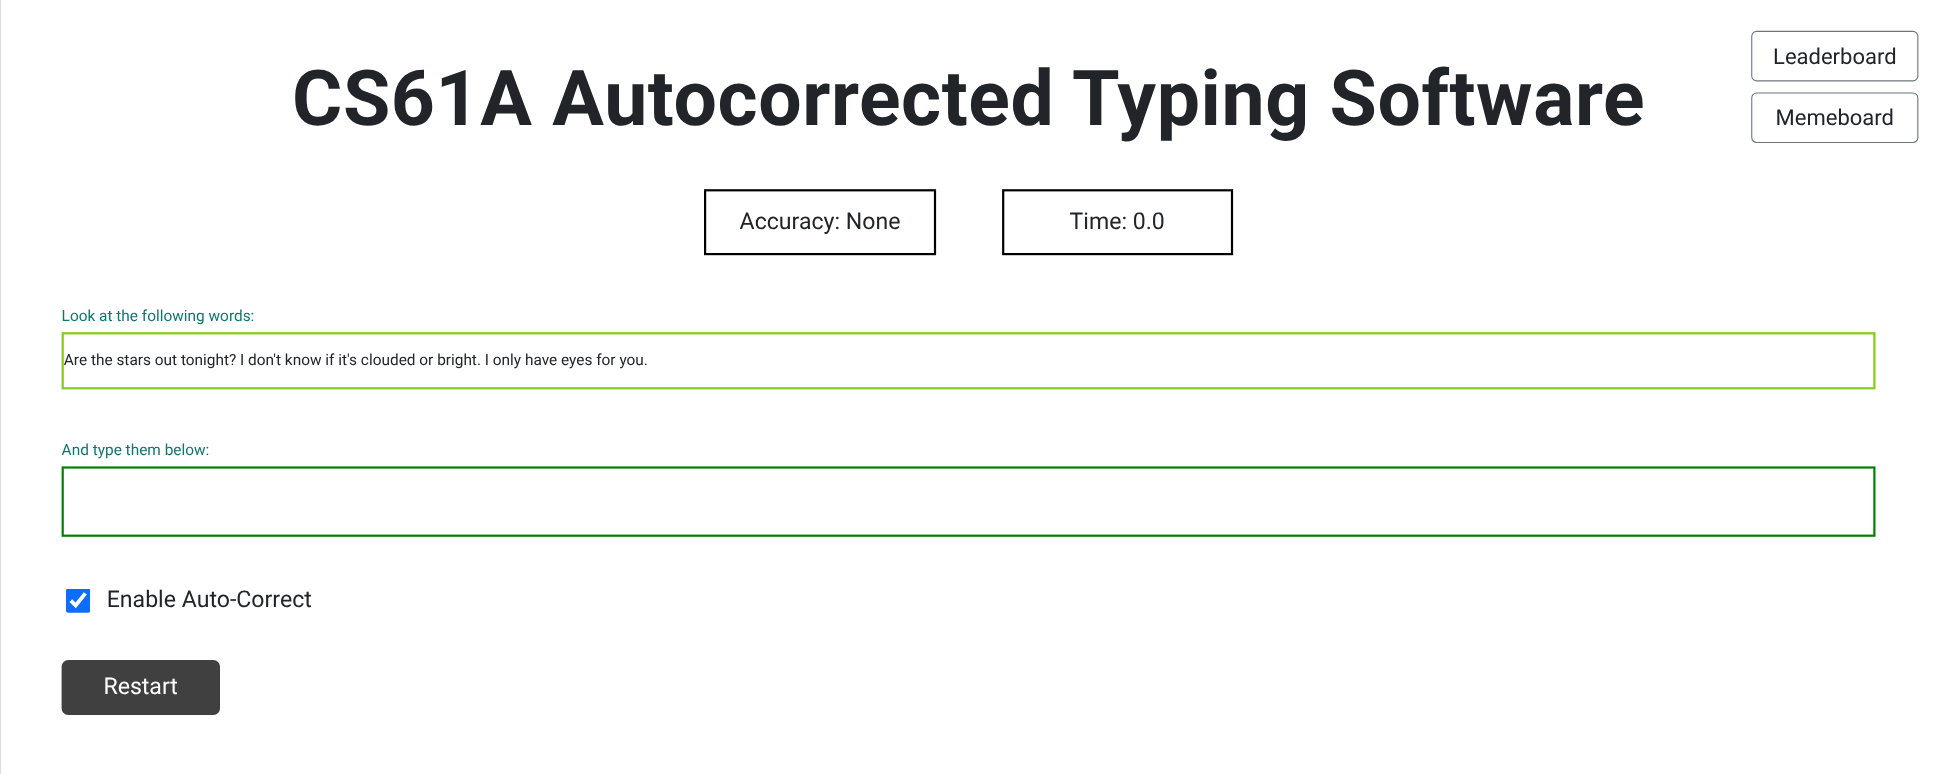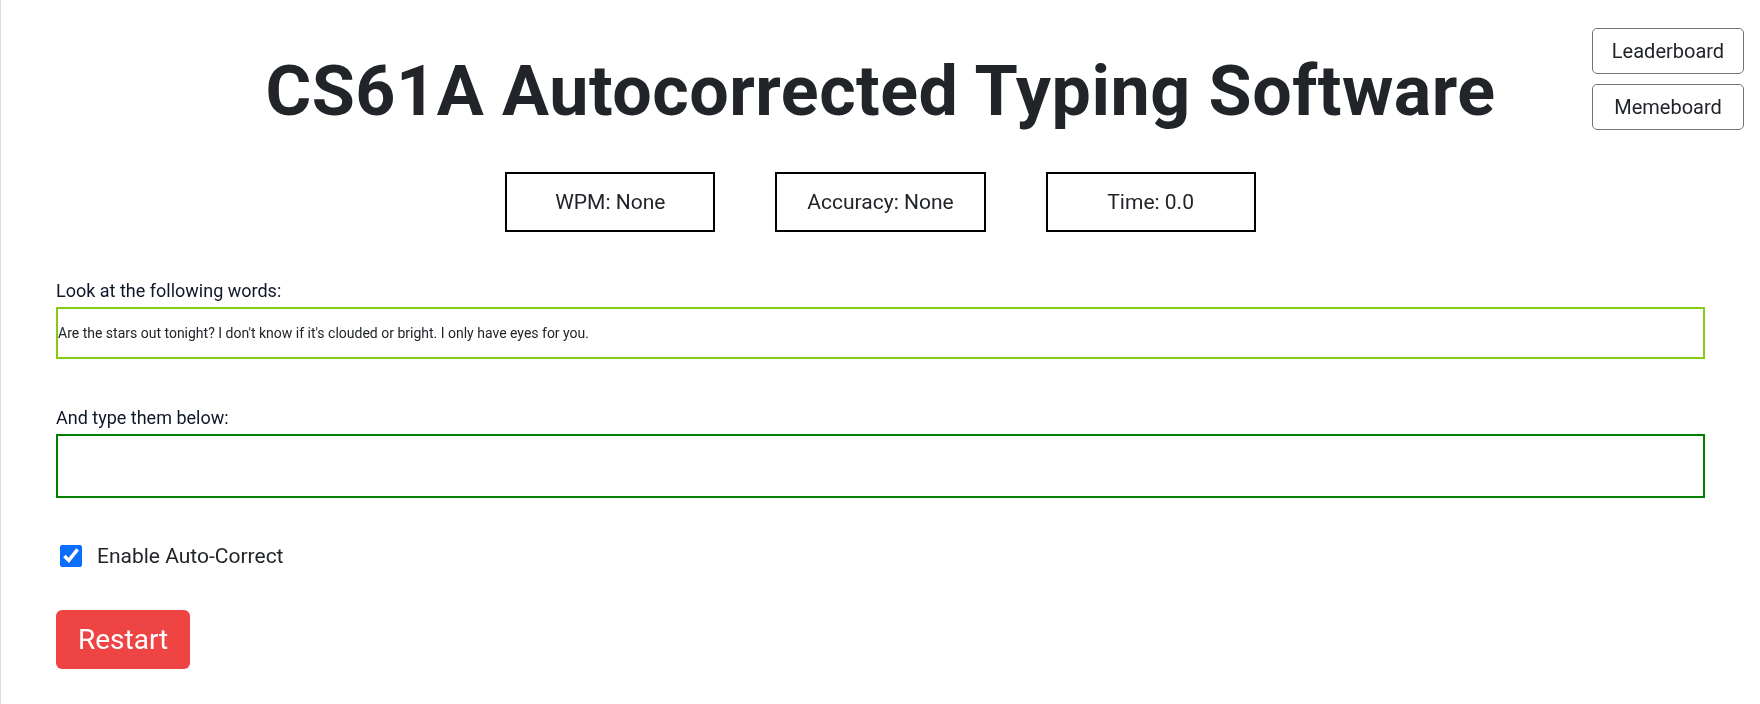--- a/index.html
+++ b/index.html
@@ -57,23 +57,23 @@
       margin-bottom: 48px;
     }
     .stat-box {
       border: 2px solid #000;
       padding: 16px 30px;
       font-size: 21px;
       min-width: 210px;
       text-align: center;
     }
     .section-label {
-      font-size: 18px;
+      font-size: 14px;
       margin-bottom: 6px;
-      color: #0f172a;
+      color: #0f766e;
     }
     .prompt-box {
       border: 2px solid #84cc16;
       padding: 16px 0;
       font-size: 14px;
       margin-bottom: 48px;
       width: 100%;
     }
     .type-box {
       border: 2px solid #008000;
@@ -96,44 +96,43 @@
       width: 22px;
       height: 22px;
       accent-color: #0d6efd;
       cursor: pointer;
     }
     .checkbox-row label {
       font-size: 21px;
       cursor: pointer;
     }
     .restart-btn {
-      background: #ef4444;
+      background: #404040;
       color: #fff;
       border: none;
       border-radius: 6px;
-      padding: 13px 22px;
-      font-size: 28px;
+      padding: 13px 38px;
+      font-size: 21px;
       cursor: pointer;
       font-family: inherit;
     }
   </style>
 </head>
 <body>
 
 <div class="container">
 
   <div class="top-buttons">
     <button>Leaderboard</button>
     <button>Memeboard</button>
   </div>
 
   <h1 class="title"><span class="big">C</span><span>S61A</span> <span class="big">A</span><span>utocorrected</span> <span class="big">T</span><span>yping</span> <span class="big">S</span><span>oftware</span></h1>
 
   <div class="stats-row">
-    <div class="stat-box"><span>WPM: </span><span>None</span></div>
     <div class="stat-box"><span>Accuracy: </span><span>None</span></div>
     <div class="stat-box"><span>Time: </span><span>0.0</span></div>
   </div>
 
   <div class="section-label">Look at the following words:</div>
   <div class="prompt-box">Are the stars out tonight? I don't know if it's clouded or bright. I only have eyes for you.</div>
 
   <div class="section-label">And type them below:</div>
   <textarea class="type-box" value="" style=""></textarea>
 

